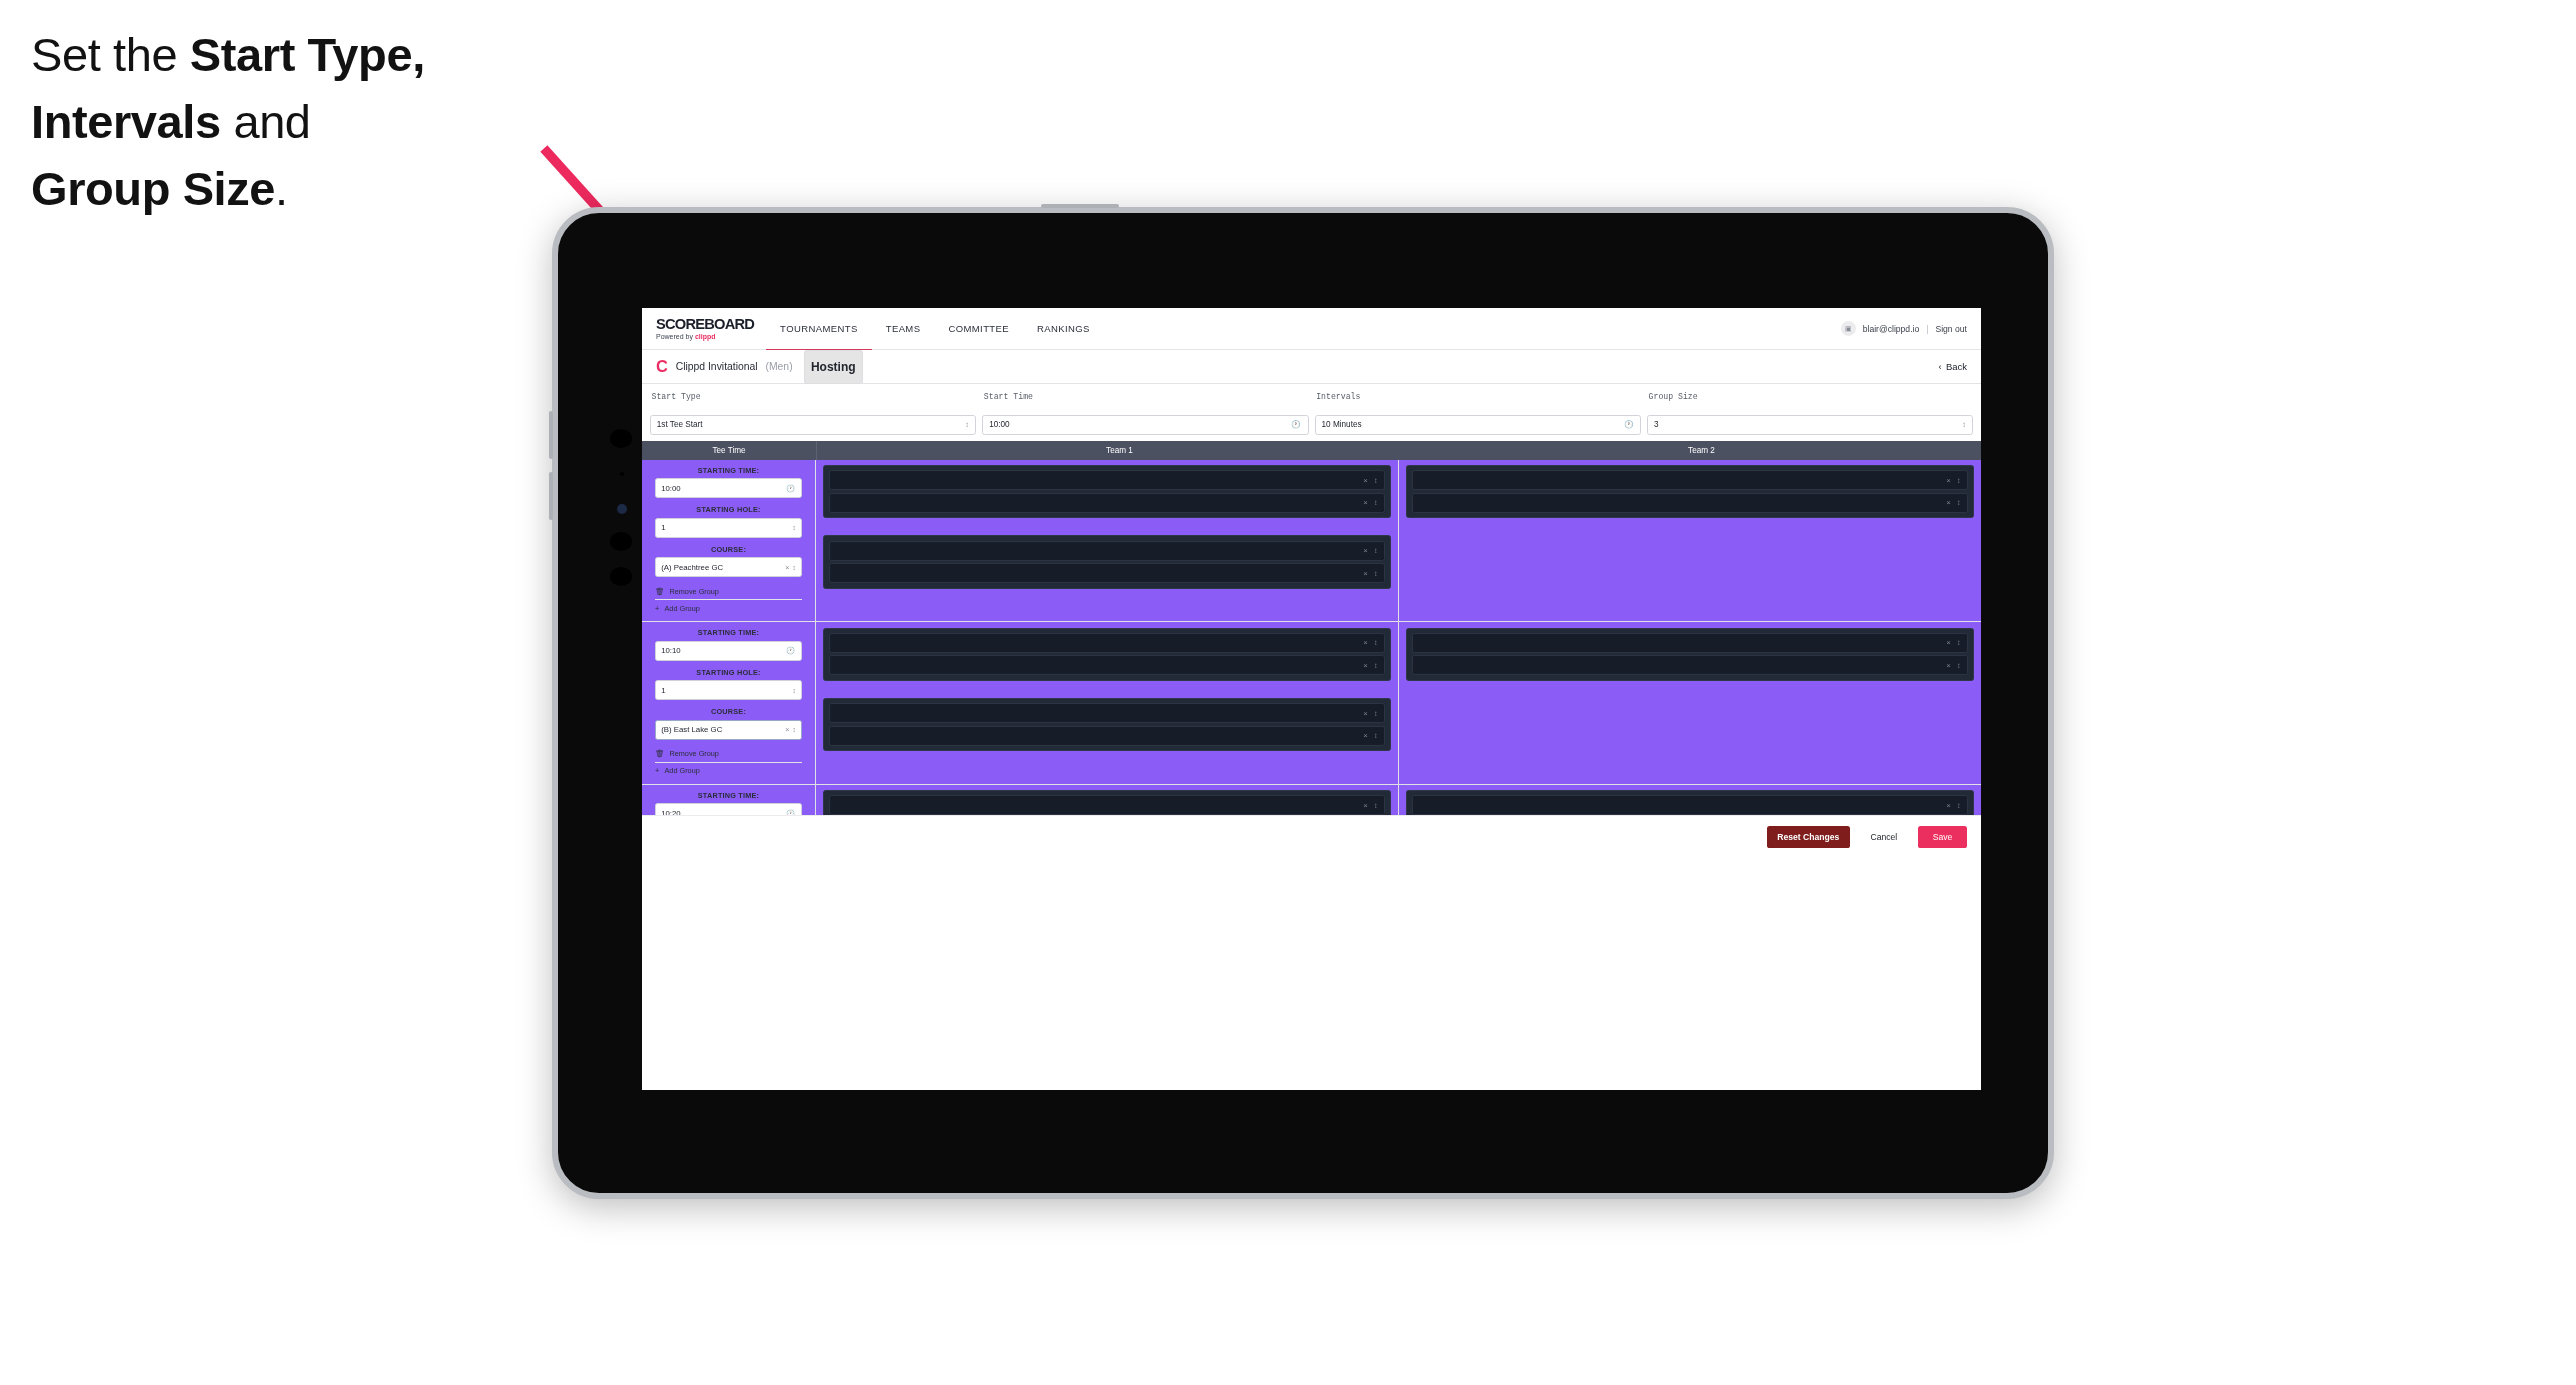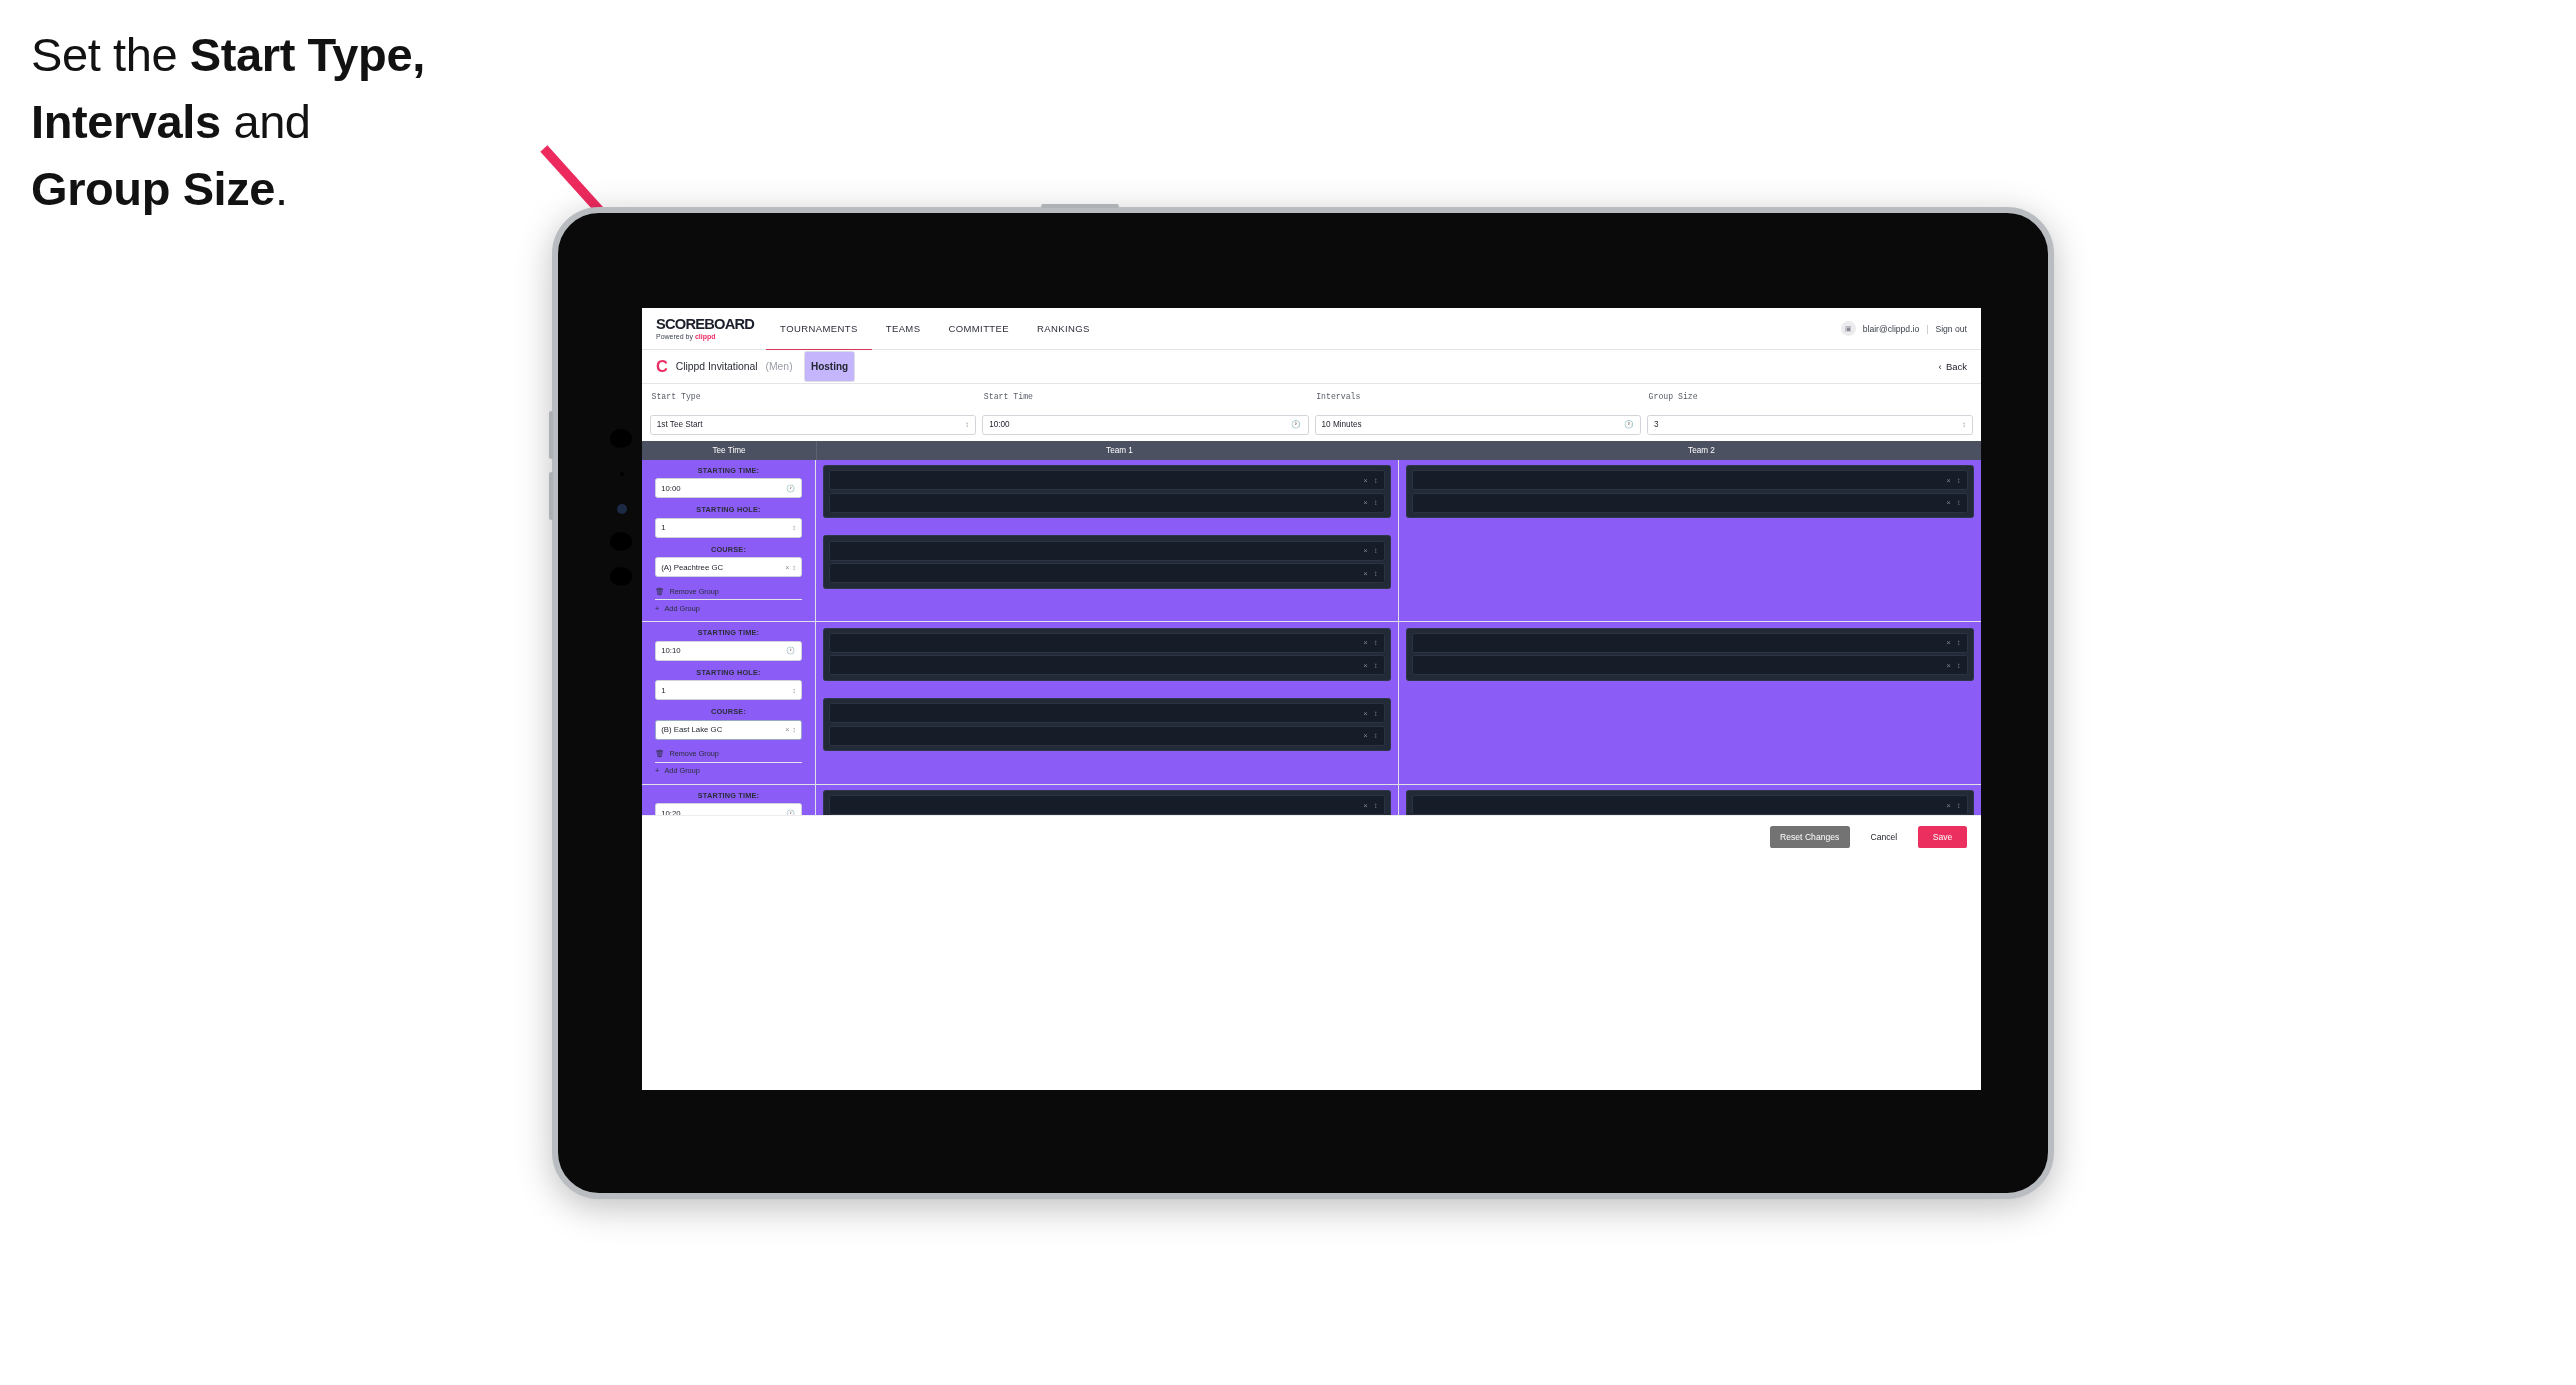--- a/index.html
+++ b/index.html
@@ -69,22 +69,22 @@
 
   
   #crumb{
     height:33px;border-bottom:0.9px solid #e3e4e6;display:flex;align-items:center;
     padding:0 14px;gap:7.8px;background:#fff;
   }
   #crumb-logo{font-size:16.4px;font-weight:bold;color:#eb2f64;line-height:1;}
   #crumb-title{font-size:10.4px;color:#2a2e38;}
   #crumb-sub{font-size:10.4px;color:#9a9ea8;}
   #hosting-badge{
-    font-size:10px;font-weight:bold;color:#22262f;border:0.9px solid #dcdee2;
-    border-radius:2.6px;padding:9px 6px;background:#c4b5fd;margin-left:3.5px;
+    font-size:12px;font-weight:bold;color:#22262f;border:0.9px solid #dcdee2;
+    border-radius:2.6px;padding:9px 6px;background:#e5e5e5;margin-left:3.5px;
   }
   #crumb-spacer{flex:1;}
   #back-btn{display:flex;align-items:center;gap:4.3px;font-size:9.5px;color:#22262f;cursor:pointer;}
 
   
   #settings{display:flex;padding:7.8px 7.8px 6px 7.8px;gap:6px;background:#fff;}
   .fld{flex:1;display:flex;flex-direction:column;}
   .fld-label{font-size:8.2px;color:#585d68;margin-bottom:14px;padding-left:1.7px;font-family:Liberation Mono, monospace;}
   .fld-box{
     height:18px;border:0.9px solid #d2d4d9;border-radius:2.6px;background:#fff;
@@ -131,21 +131,21 @@
   .pslot:last-child{margin-bottom:0;}
   .pslot-val{flex:1;font-size:7.8px;color:#c9ced8;}
   .pslot-ic{font-size:7.8px;color:#7d8492;margin-left:6px;}
 
   
   #footer{
     height:42px;display:flex;align-items:center;justify-content:flex-end;
     gap:10.4px;padding-right:14px;background:#fff;border-top:0.9px solid #ececee;
   }
   .btn{font-size:8.6px;border-radius:2.6px;padding:6px 10.4px;cursor:pointer;}
-  #reset-btn{background:#737373;color:#fff;}
+  #reset-btn{background:#7f1d1d;color:#fff;font-weight:bold;}
   #cancel-btn{background:transparent;color:#23262e;}
   #save-btn{background:#eb2f5e;color:#fff;padding:6px 14.7px;}
 </style>
 </head>
 <body>
 
 <div id="caption">
   <div>
     <span class="n">Set the </span><span class="b">Start Type,</span>
   </div>

